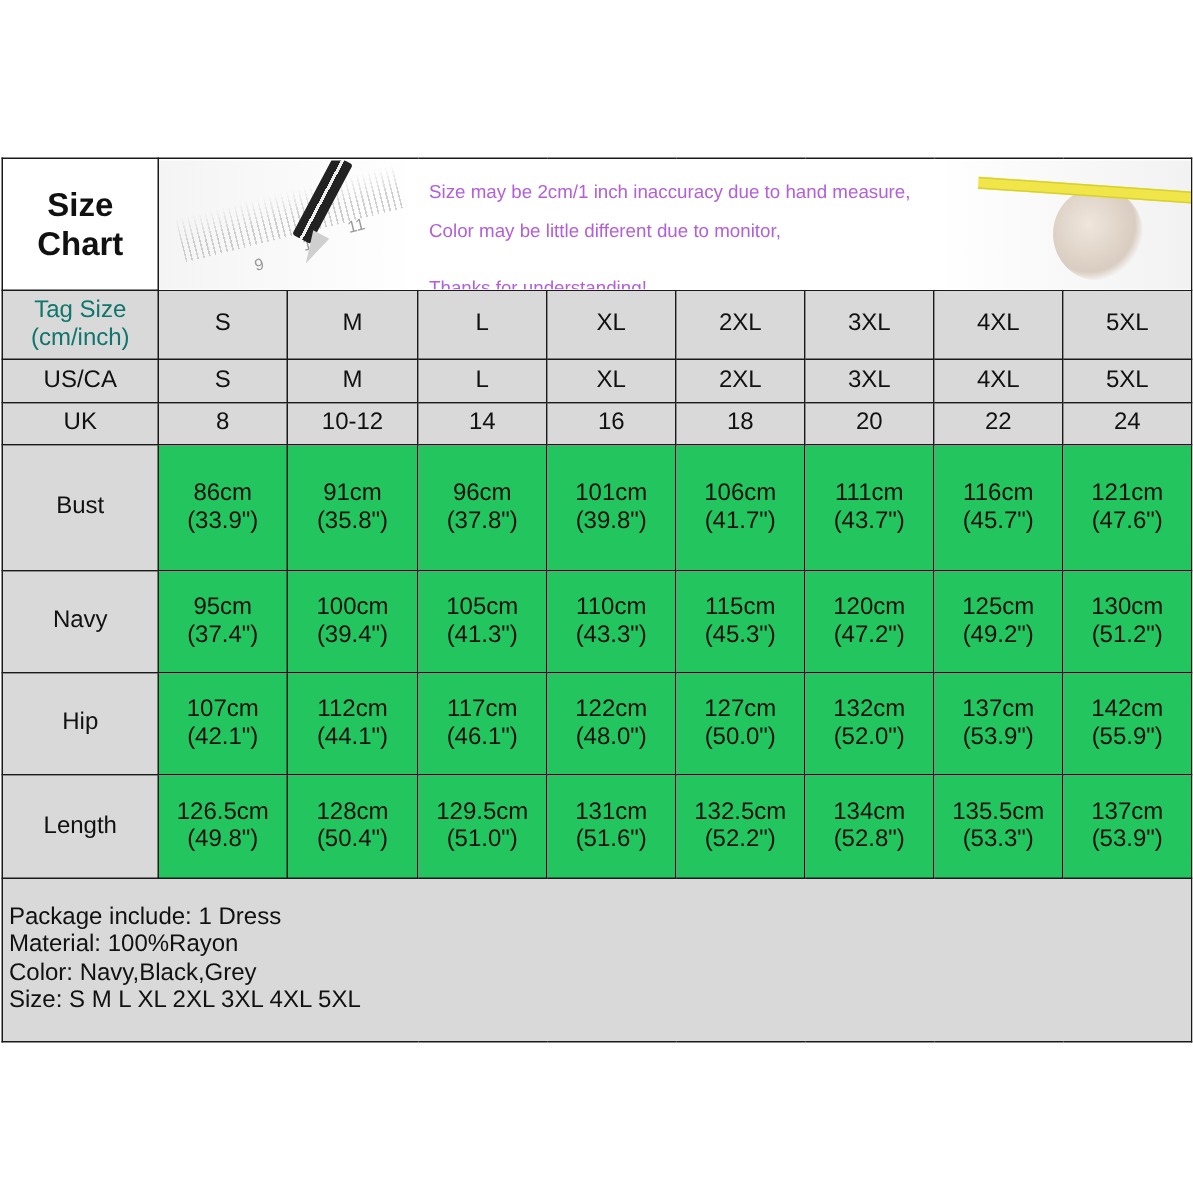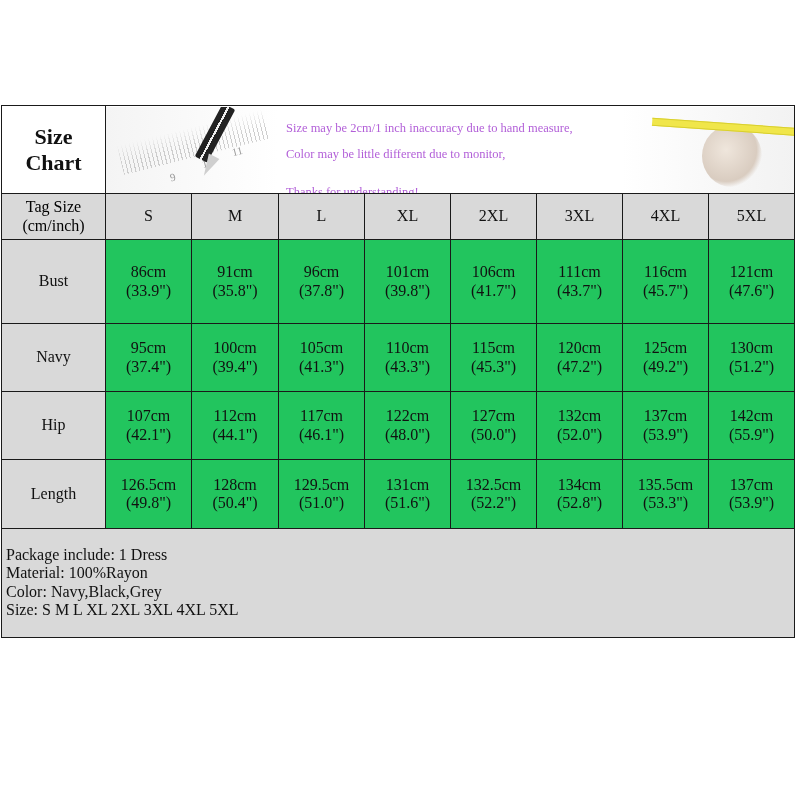--- a/index.html
+++ b/index.html
@@ -2,21 +2,21 @@
 <html><head>
   <meta charset="utf-8">
   <style>
     html, body { margin: 0; padding: 0; background: #ffffff; }
     body { width: 795px; height: 795px; position: relative; overflow: hidden; font-family: "Liberation Sans", sans-serif; }
     .sheet {
       position: absolute; left: 1px; top: 105px; width: 792px;
     }
     table.chart {
       border-collapse: collapse; table-layout: fixed; width: 793px;
-      font-family: Liberation Serif, serif; color: #111;
+      font-family: Liberation Sans, sans-serif; color: #111;
     }
     table.chart td {
       border: 1.5px solid #1a1a1a; text-align: center; vertical-align: middle;
       padding: 0; overflow: hidden; line-height: 1.15;
     }
     .gray { background: #d9d9d9; }
     .white { background: #22c55e; }
     .title-cell { font-weight: bold; font-size: 22px; line-height: 1.3; background: #fff; }
     .banner-cell { background: #ffffff; position: relative; height: 86px; }
     .banner { position: relative; width: 100%; height: 86px; overflow: hidden;
@@ -32,21 +32,21 @@
     .pencil { position: absolute; left: 102px; top: -4px; width: 14px; height: 60px;
       background: linear-gradient(90deg, #222 0 40%, #eee 40% 55%, #222 55% 100%);
       transform: rotate(28deg); border-radius: 2px; }
     .pencil-tip { position: absolute; left: 97px; top: 48px; width: 0; height: 0;
       border-left: 6px solid transparent; border-right: 6px solid transparent; border-top: 22px solid #cfcfcf;
       transform: rotate(28deg); }
     .hand { position: absolute; right: 32px; top: 18px; width: 60px; height: 62px;
       background: radial-gradient(ellipse at 40% 40%, #efe6dc 0%, #d9ccc0 60%, rgba(255,255,255,0) 72%); border-radius: 50%; }
     .tape { position: absolute; right: -8px; top: 16px; width: 150px; height: 6px; background: #f0e64a;
       transform: rotate(4deg); border-top: 1px solid #d8cf30; border-bottom: 1px solid #d8cf30; }
-    .tag-label { color: #000000; font-size: 16px; line-height: 1.2; }
+    .tag-label { color: #0f766e; font-size: 16px; line-height: 1.2; }
     .hdr { font-size: 16px; }
     .lbl { font-size: 16px; }
     .meas { font-size: 16px; line-height: 1.35; }
     .info-cell { text-align: left !important; font-size: 16px; line-height: 1.45; padding: 17px 4px !important; background: #d9d9d9; }
     .info-line { display: block; }
   </style>
 </head>
 <body>
 
 <div class="sheet">
@@ -94,21 +94,43 @@
       <td class="hdr">S</td>
       <td class="hdr">M</td>
       <td class="hdr">L</td>
       <td class="hdr">XL</td>
       <td class="hdr">2XL</td>
       <td class="hdr">3XL</td>
       <td class="hdr">4XL</td>
       <td class="hdr">5XL</td>
     </tr>
 
+    <tr style="height:29px" class="gray">
+      <td class="lbl">US/CA</td>
+      <td class="hdr">S</td>
+      <td class="hdr">M</td>
+      <td class="hdr">L</td>
+      <td class="hdr">XL</td>
+      <td class="hdr">2XL</td>
+      <td class="hdr">3XL</td>
+      <td class="hdr">4XL</td>
+      <td class="hdr">5XL</td>
+    </tr>
 
+    <tr style="height:28px" class="gray">
+      <td class="lbl">UK</td>
+      <td class="hdr">8</td>
+      <td class="hdr">10-12</td>
+      <td class="hdr">14</td>
+      <td class="hdr">16</td>
+      <td class="hdr">18</td>
+      <td class="hdr">20</td>
+      <td class="hdr">22</td>
+      <td class="hdr">24</td>
+    </tr>
 
 
     <tr style="height:84px">
       <td class="lbl gray">Bust</td>
       <td class="meas white"><span>86cm</span><br><span>(33.9")</span></td>
       <td class="meas white"><span>91cm</span><br><span>(35.8")</span></td>
       <td class="meas white"><span>96cm</span><br><span>(37.8")</span></td>
       <td class="meas white"><span>101cm</span><br><span>(39.8")</span></td>
       <td class="meas white"><span>106cm</span><br><span>(41.7")</span></td>
       <td class="meas white"><span>111cm</span><br><span>(43.7")</span></td>

